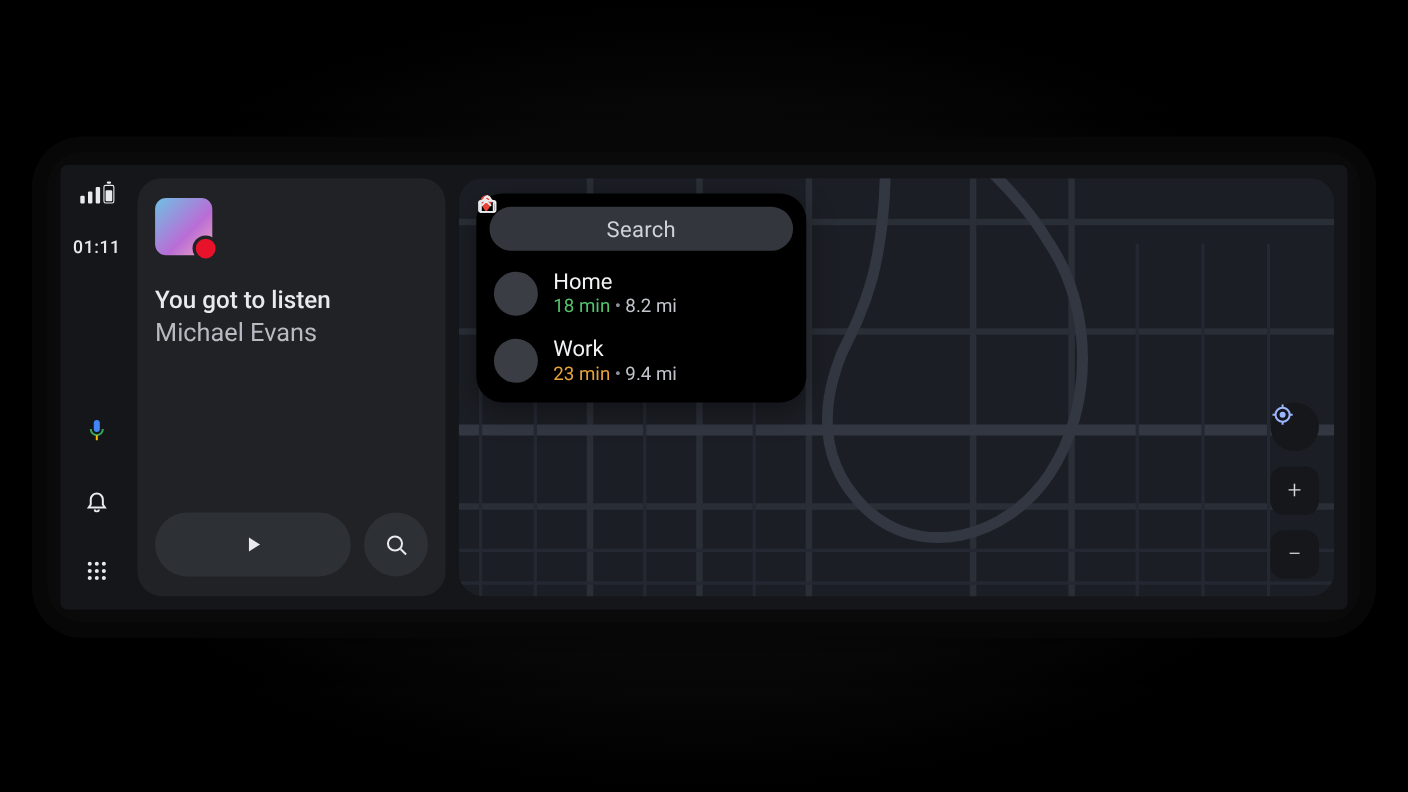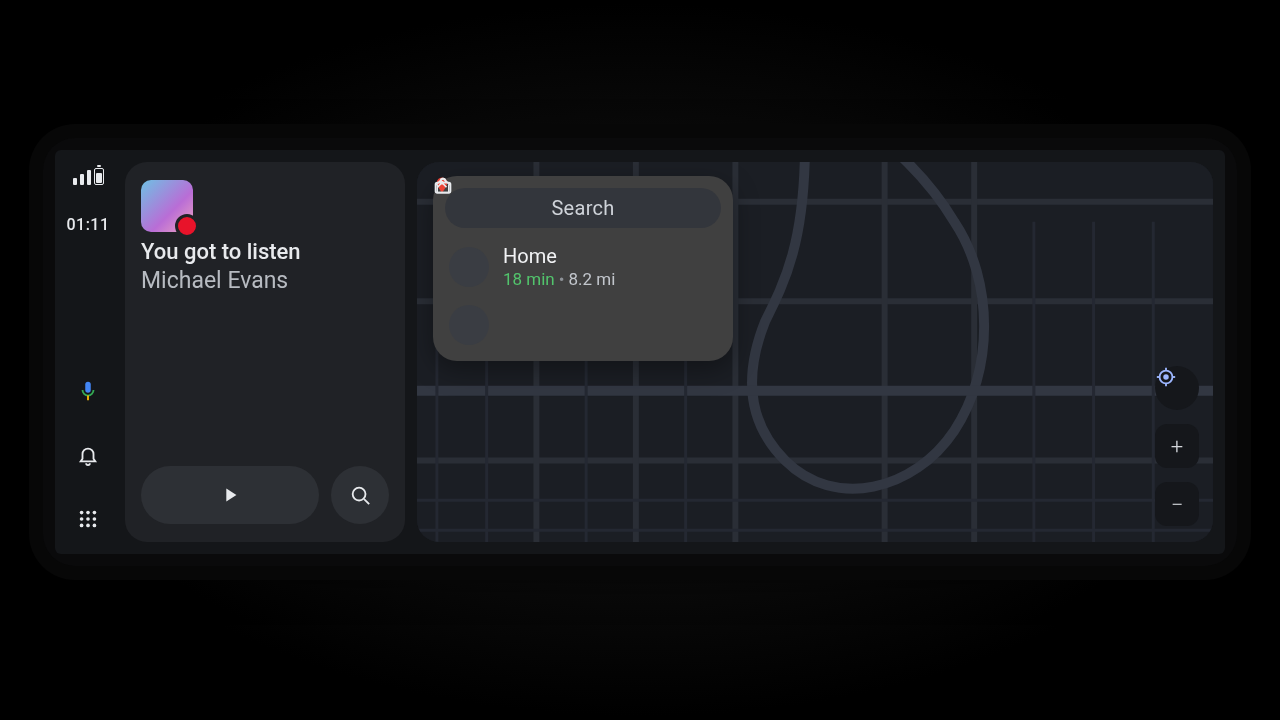--- a/index.html
+++ b/index.html
@@ -27,29 +27,29 @@
   .petals:before,.petals:after{content:"";position:absolute;inset:0;border-radius:50%}
   .petal-ring{position:absolute;inset:0}
   .petal{position:absolute;left:50%;top:-4px;width:20px;height:20px;margin-left:-10px;background:#b9d4f0;border-radius:50%;transform-origin:50% 52px}
   .face{position:absolute;inset:6px;border-radius:50%;background:#b9d4f0}
   .hand{position:absolute;left:50%;top:50%;width:5px;background:#2a3644;border-radius:3px;transform-origin:2.5px 3px}
   .hh{height:24px;transform:rotate(300deg)}
   .mh{height:34px;transform:rotate(65deg)}
   .media-card{flex:1;padding:18px 16px;display:flex;flex-direction:column}
   .art{width:52px;height:52px;border-radius:10px;background:linear-gradient(135deg,#6ec1e4 0%,#b96dd6 60%,#f0a6c0 100%);position:relative}
   .art-badge{position:absolute;right:-6px;bottom:-6px;width:18px;height:18px;border-radius:50%;background:#e8132a;border:3px solid #202226}
-  .track{margin-top:6px;font-size:22px;font-weight:500;line-height:1.25;color:#e8eaed}
+  .track{margin-top:28px;font-size:22px;font-weight:500;line-height:1.25;color:#e8eaed}
   .artist{font-size:23px;color:#b7bbc1;margin-top:1px}
   .media-ctrl{margin-top:auto;display:flex;gap:12px;align-items:center}
   .play{flex:1;height:58px;border-radius:30px;background:#2d3035;display:flex;align-items:center;justify-content:center;cursor:pointer}
   .circle{width:58px;height:58px;border-radius:50%;background:#2d3035;display:flex;align-items:center;justify-content:center;cursor:pointer}
 
   .map{position:absolute;left:362px;top:12px;right:12px;bottom:12px;border-radius:22px;overflow:hidden;background:#1b1e24}
   .map svg{position:absolute;inset:0}
-  .map-overlay{position:absolute;left:16px;top:14px;width:276px;background:#404040;border-radius:24px;padding:12px 12px 16px 12px;box-shadow:0 8px 26px rgba(0,0,0,.35)}
+  .map-overlay{position:absolute;left:16px;top:14px;width:276px;background:#000000;border-radius:24px;padding:12px 12px 16px 12px;box-shadow:0 8px 26px rgba(0,0,0,.35)}
   .search{height:40px;border-radius:22px;background:#33363c;display:flex;align-items:center;padding:0 10px;gap:10px;cursor:pointer}
   .gpin{width:18px;height:18px}
   .search-text{flex:1;text-align:center;font-size:20px;color:#cfd3d9;letter-spacing:.3px}
   .dest{display:flex;align-items:center;gap:14px;margin-top:16px;padding-left:4px;cursor:pointer}
   .dest-ico{width:40px;height:40px;border-radius:50%;background:#3a3d43;display:flex;align-items:center;justify-content:center}
   .dest-title{font-size:20px;font-weight:400;color:#f2f3f5}
   .dest-sub{font-size:17px;color:#c2c6cc;margin-top:1px}
   .eta-green{color:#52c46c}
   .eta-amber{color:#e7a23a}
   .dot{color:#8d9197;margin:0 4px}
@@ -184,20 +184,26 @@
             </div>
           </div>
 
           <div class="dest">
             <div class="dest-ico">
               <svg width="20" height="20" viewBox="0 0 24 24" fill="none" stroke="#e8eaed" stroke-width="2">
                   <rect x="3" y="8" width="18" height="12" rx="2"></rect>
                   <path d="M9 8V6a3 3 0 013-3 3 3 0 013 3v2"></path>
                 </svg>
             </div>
+            <div>
+              <div class="dest-title">Work</div>
+              <div class="dest-sub">
+                <span class="eta-amber">23 min</span><span class="dot">•</span><span>9.4 mi</span>
+              </div>
+            </div>
           </div>
         </div>
 
         <div class="map-ctrl">
           <div class="mbtn round">
             <svg width="22" height="22" viewBox="0 0 24 24" fill="none" stroke="#9db7ff" stroke-width="2">
                 <circle cx="12" cy="12" r="7"></circle>
                 <circle cx="12" cy="12" r="2" fill="#9db7ff"></circle>
                 <line x1="12" y1="2" x2="12" y2="5"></line>
                 <line x1="12" y1="19" x2="12" y2="22"></line>

